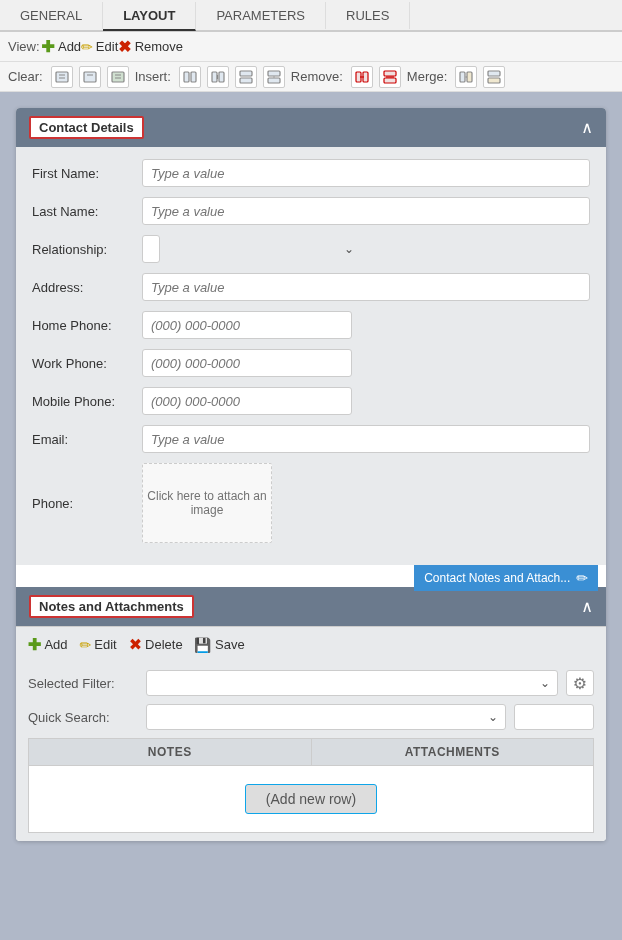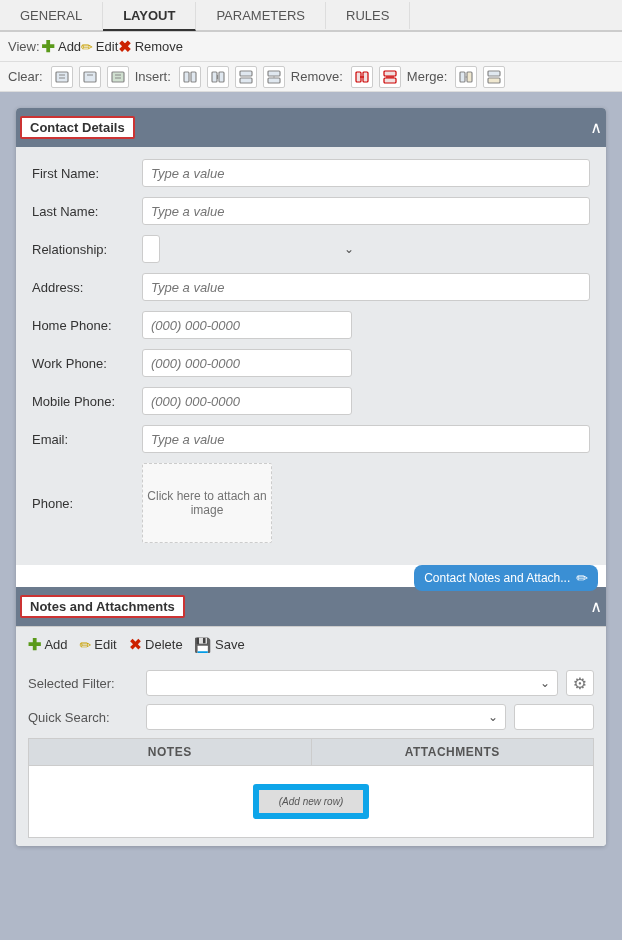--- a/index.html
+++ b/index.html
@@ -99,21 +99,21 @@
       overflow: hidden;
       box-shadow: 0 1px 4px rgba(0,0,0,0.2);
     }
 
     
     .section-header {
       background: #6b7a8d;
       display: flex;
       align-items: center;
       justify-content: space-between;
-      padding: 8px 4px;
+      padding: 8px 13px;
       position: relative;
     }
     .section-title {
       color: #fff;
       font-size: 13px;
       font-weight: bold;
       background: #fff;
       color: #333;
       border: 2px solid #cc3333;
       padding: 2px 8px;
@@ -210,21 +210,21 @@
       justify-content: flex-end;
       padding-right: 8px;
       padding-bottom: 4px;
       z-index: 10;
     }
     .tooltip-content {
       background: #3a8fd4;
       color: #fff;
       font-size: 12px;
       padding: 5px 10px;
-      border-radius: 8px;
+      border-radius: 0;
       display: flex;
       align-items: center;
       gap: 6px;
       white-space: nowrap;
     }
     .tooltip-edit-icon {
       font-size: 14px;
     }
 
     
@@ -325,27 +325,26 @@
     .notes-add-row {
       display: flex;
       align-items: center;
       justify-content: center;
       padding: 18px;
       color: #888;
       font-size: 13px;
     }
     .notes-add-row-btn {
       background: #ddd;
-      border: 6px solid #0ea5e9;
+      border: 1px solid #0ea5e9;
       border-radius: 3px;
       padding: 6px 20px;
-      font-size: 10px;
-      color: #555;
-      cursor: pointer;
-      font-style: italic;
+      font-size: 14px;
+      color: #555;
+      cursor: pointer;
     }
   </style>
 </head>
 <body>
 
 <div class="top-nav">
   <div class="top-nav-item">GENERAL</div>
   <div class="top-nav-item active">LAYOUT</div>
   <div class="top-nav-item">PARAMETERS</div>
   <div class="top-nav-item">RULES</div>

